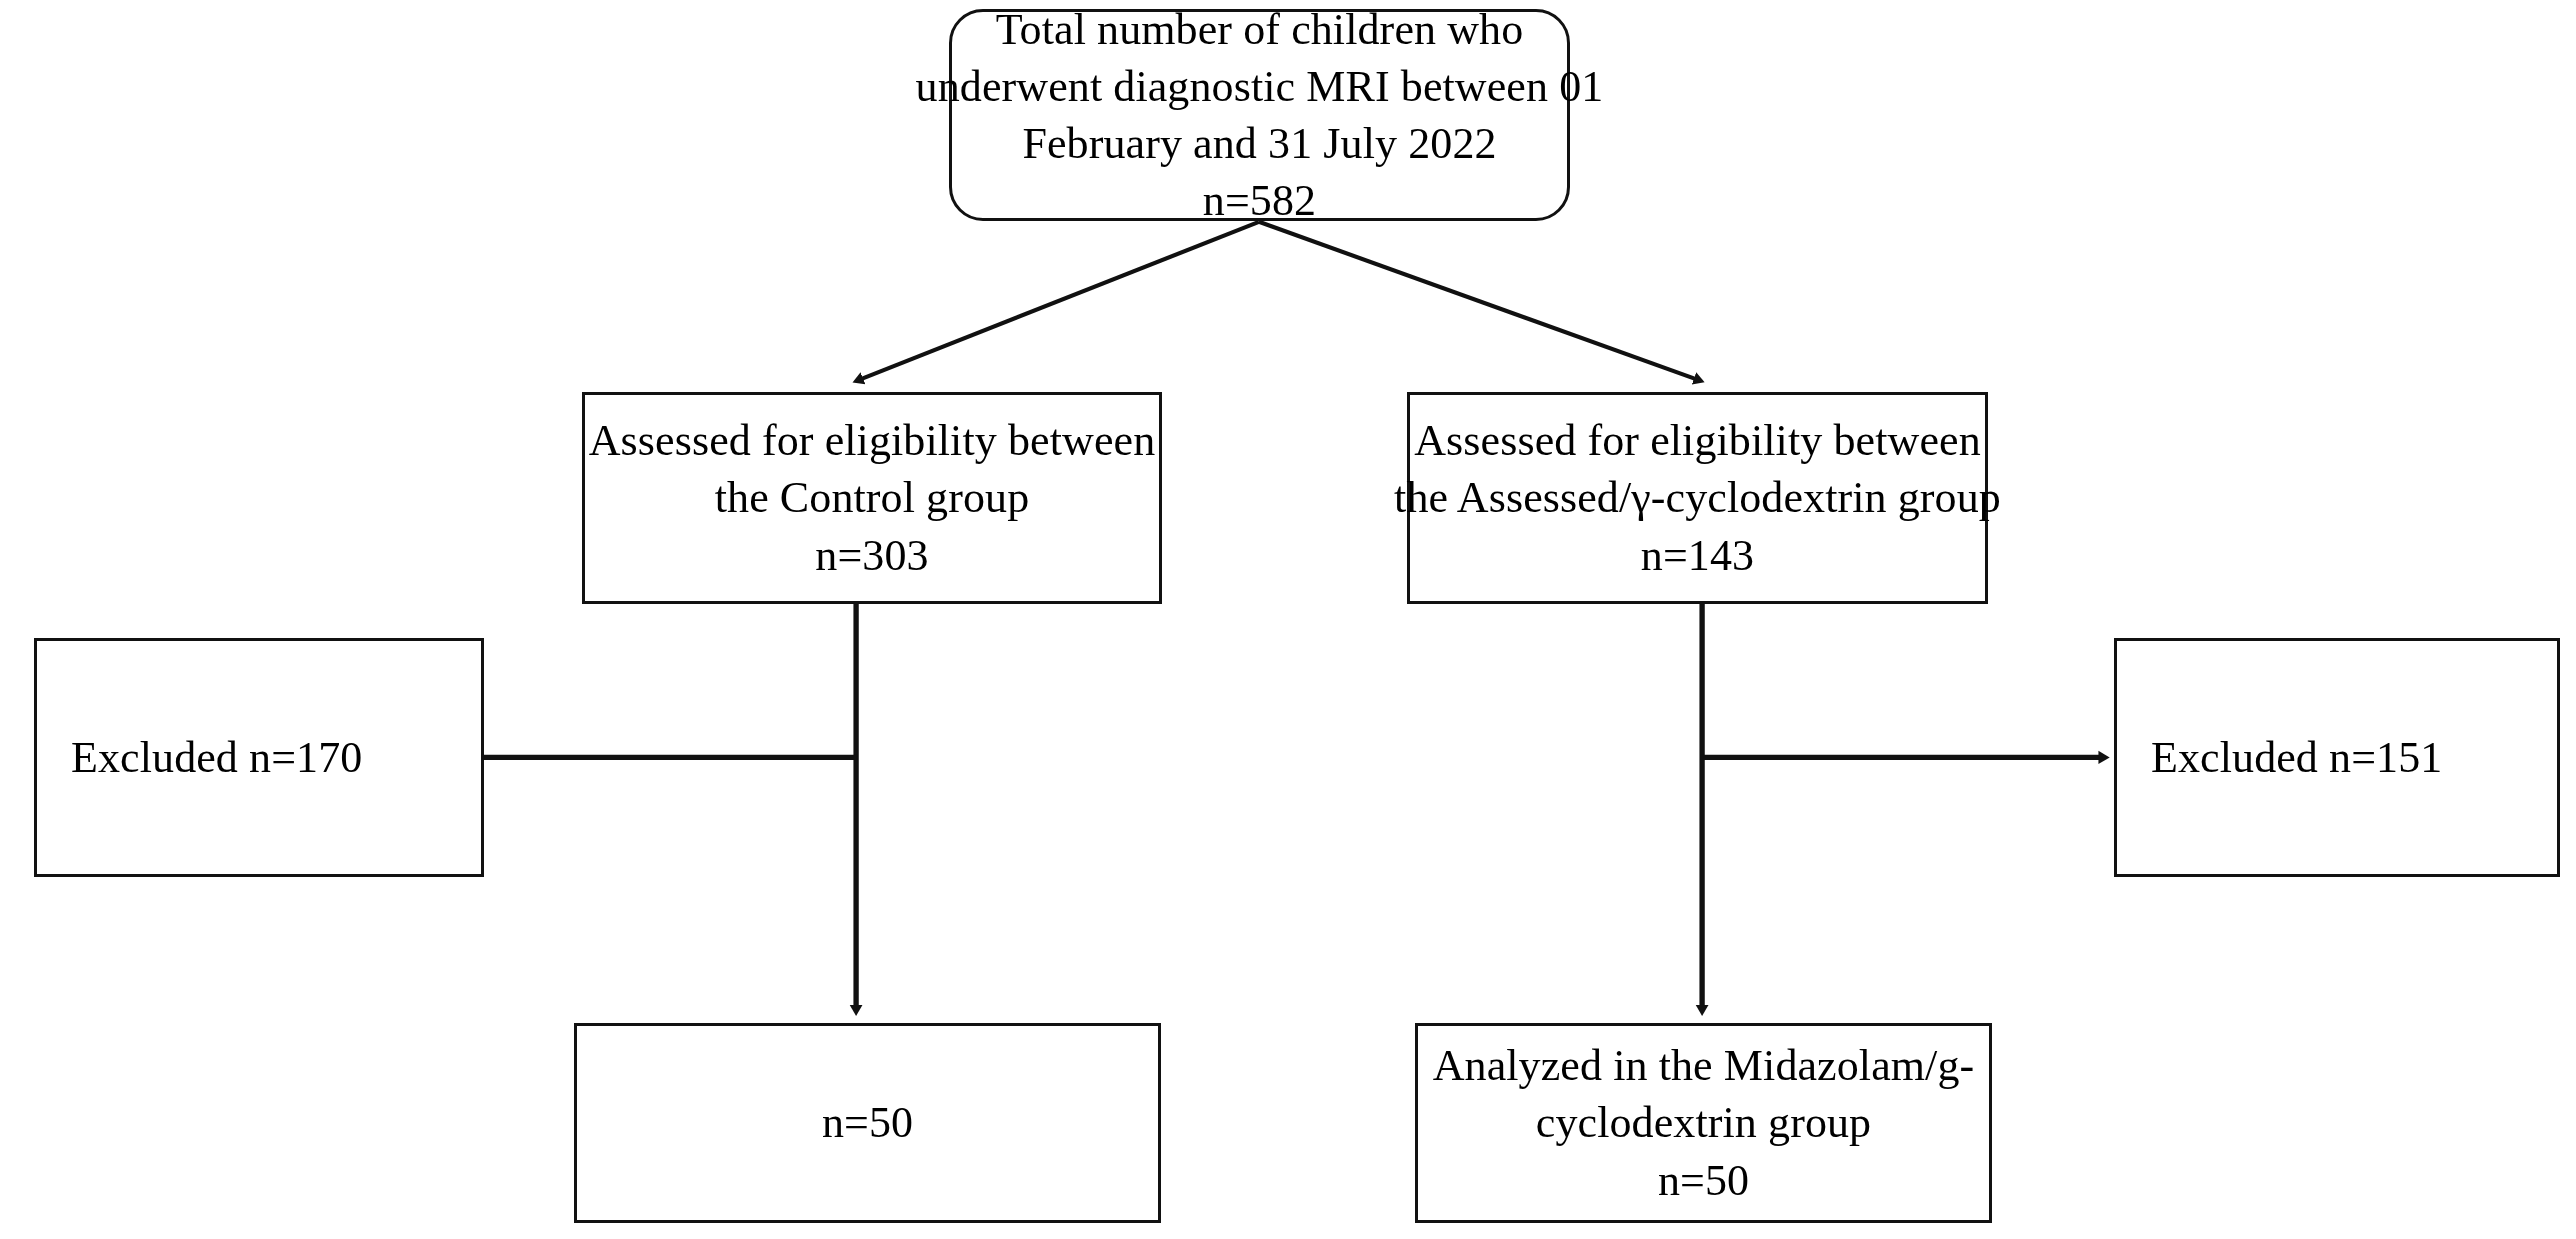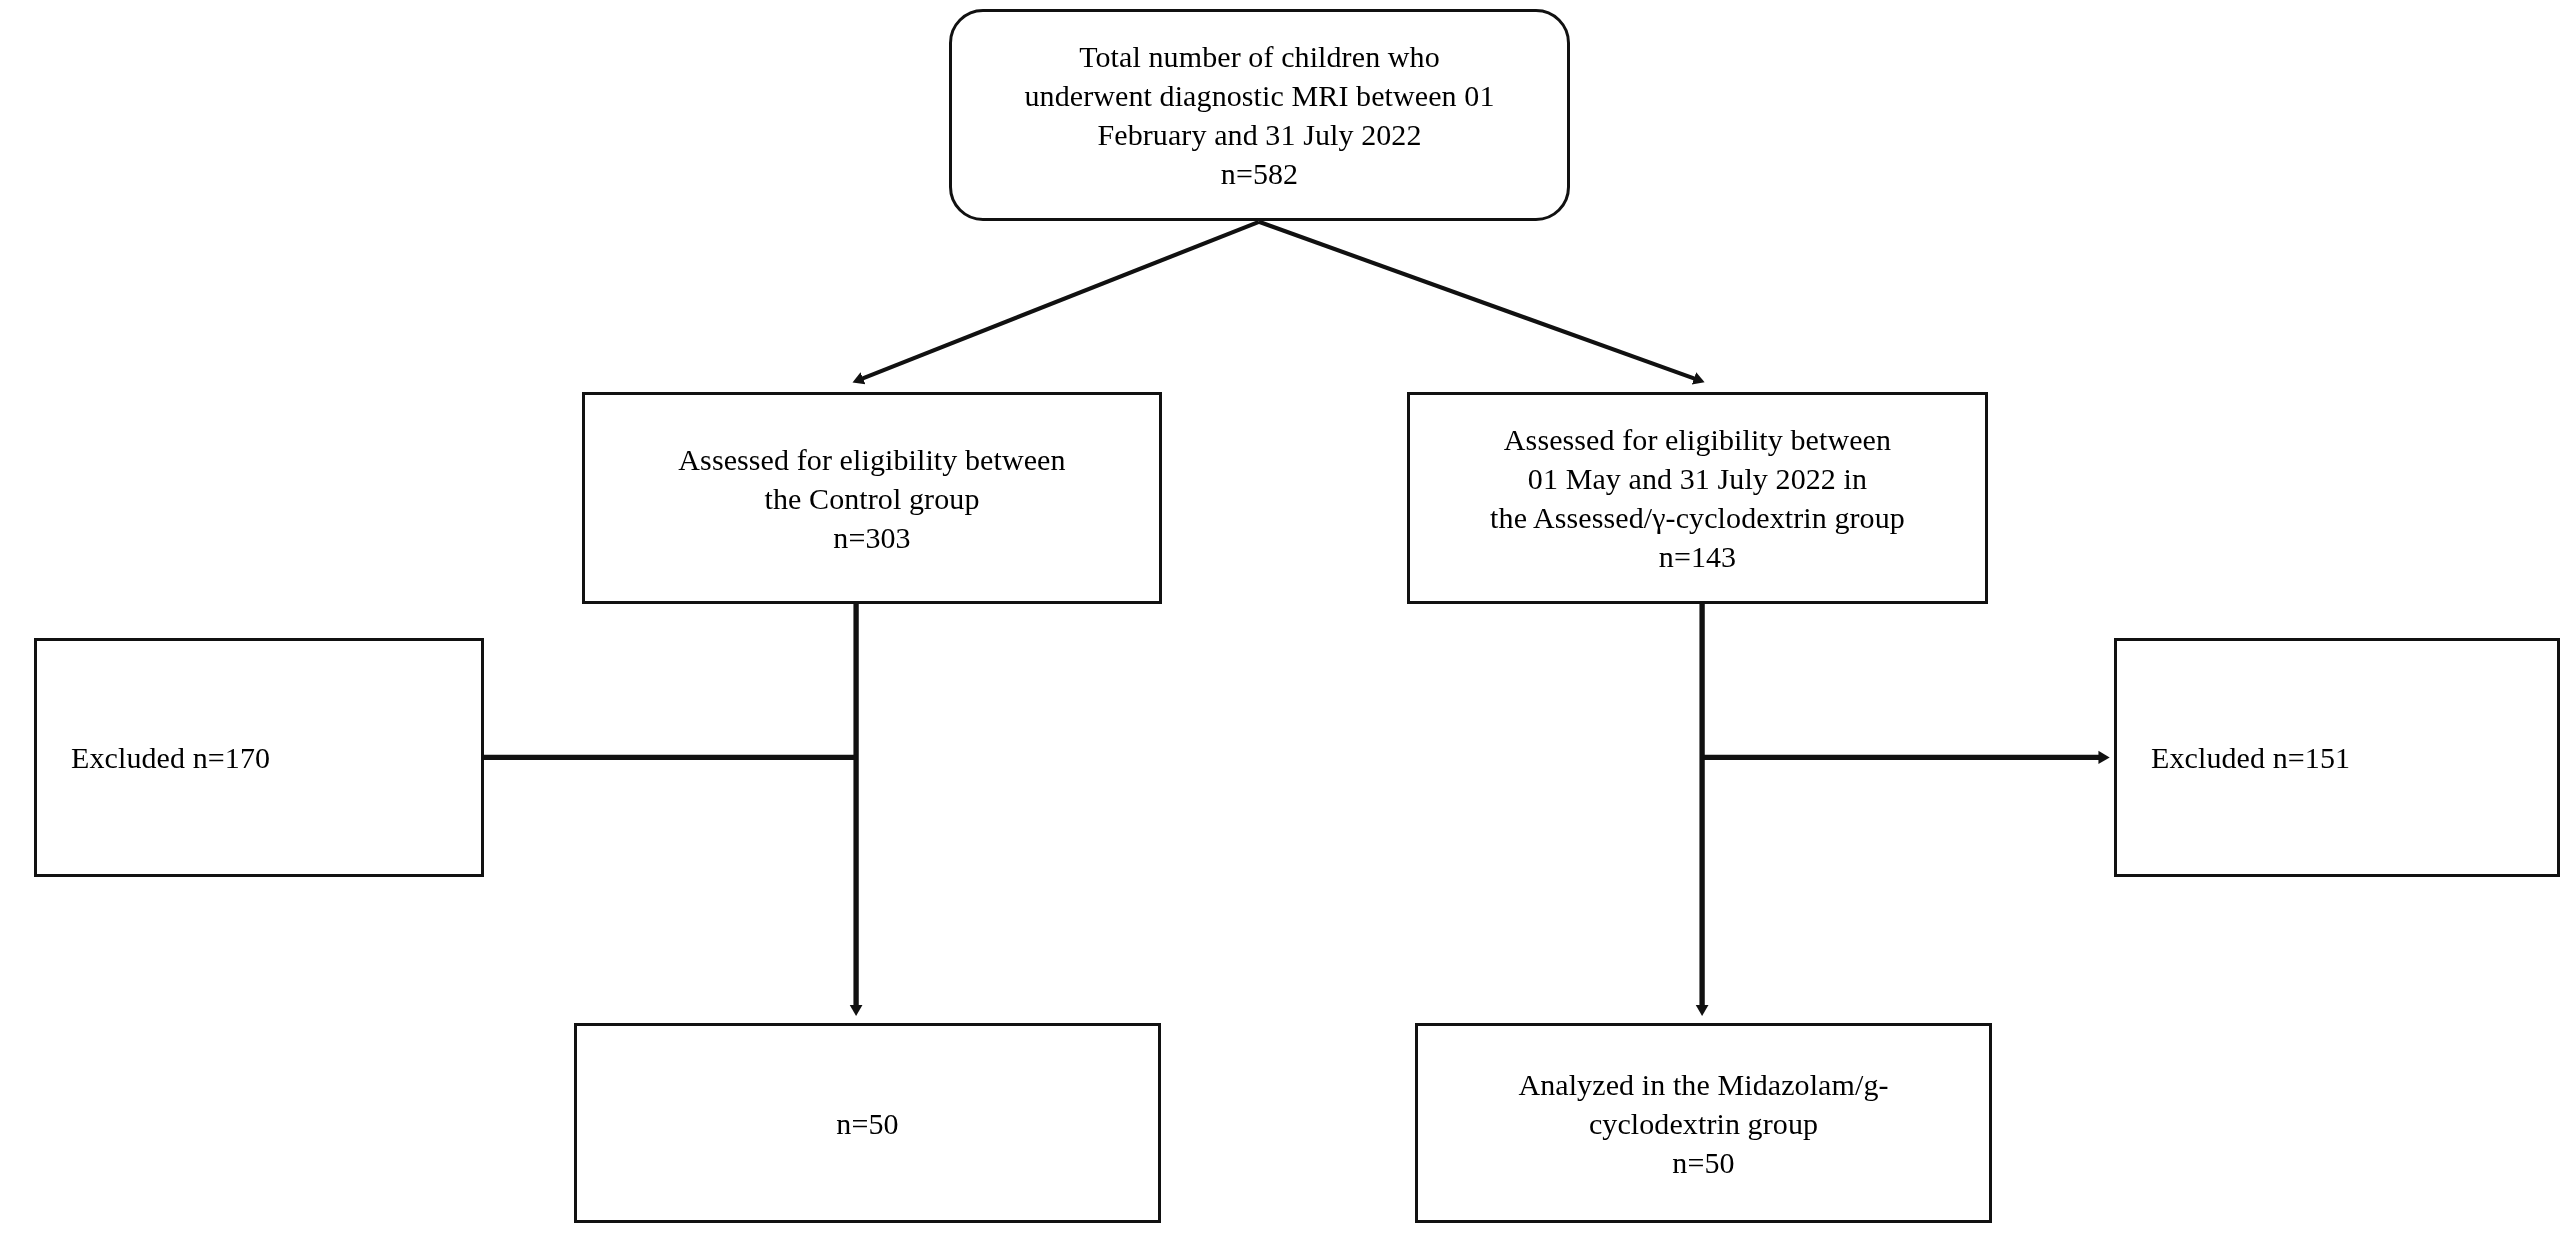--- a/index.html
+++ b/index.html
@@ -27,21 +27,21 @@
   .node {
     position: absolute;
     box-sizing: border-box;
     border: 3px solid #111111;
     background: #ffffff;
     display: flex;
     flex-direction: column;
     justify-content: center;
     align-items: center;
     text-align: center;
-    font-size: 30px;
+    font-size: 44px;
     line-height: 1.30;
     letter-spacing: 0.1px;
     z-index: 2;
   }
   .node.rounded {
     border-radius: 34px;
   }
   .node.left-text {
     align-items: flex-start;
     text-align: left;
@@ -112,21 +112,20 @@
   </div>
 
   <div class="node" id="node-control-elig">
     <div class="line">Assessed for eligibility between</div>
     <div class="line">the Control group</div>
     <div class="line">n=303</div>
   </div>
 
   <div class="node" id="node-midaz-elig">
     <div class="line">Assessed for eligibility between</div>
-    <div class="line">01 May and 31 July 2022 in</div>
     <div class="line overflow-line">the Assessed/γ-cyclodextrin group</div>
     <div class="line">n=143</div>
   </div>
 
   <div class="node left-text" id="node-excl-left">
     <div class="line">Excluded n=170</div>
   </div>
 
   <div class="node left-text" id="node-excl-right">
     <div class="line">Excluded n=151</div>

